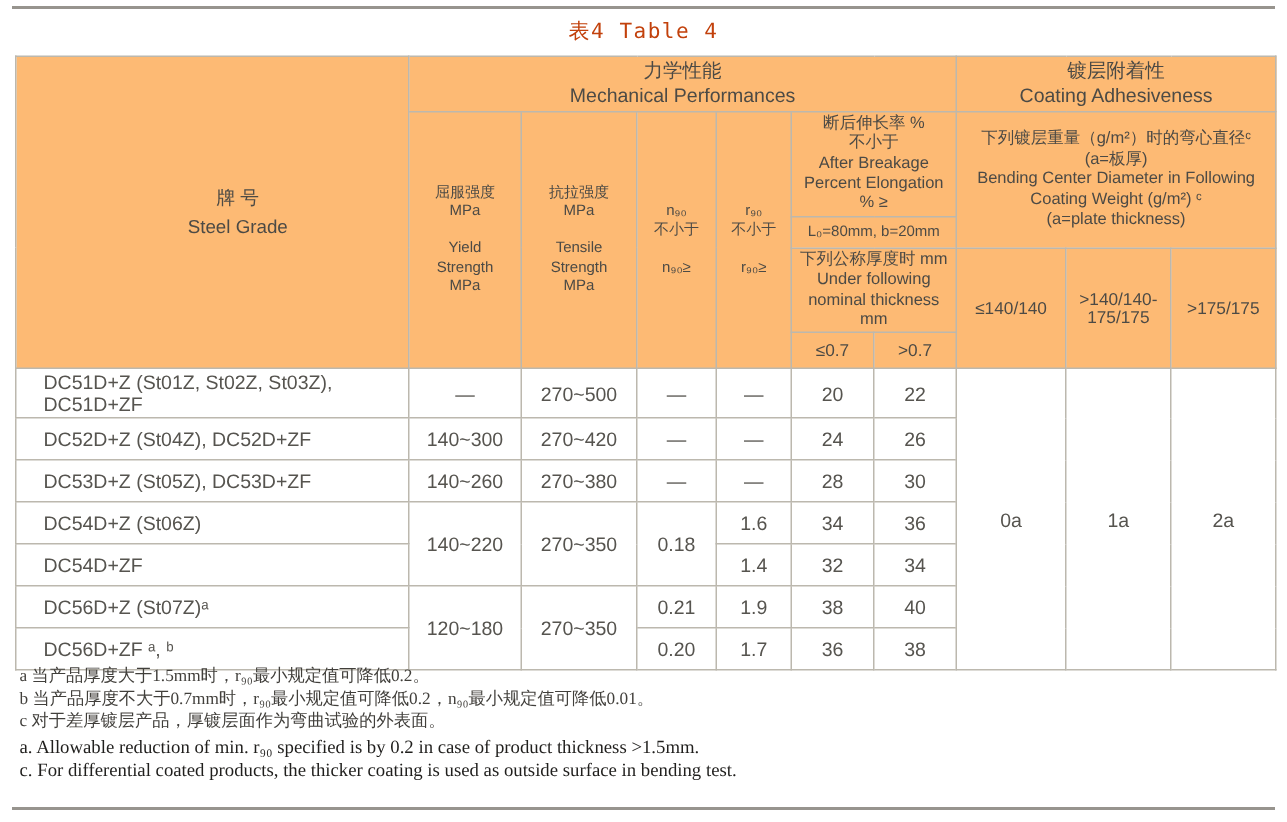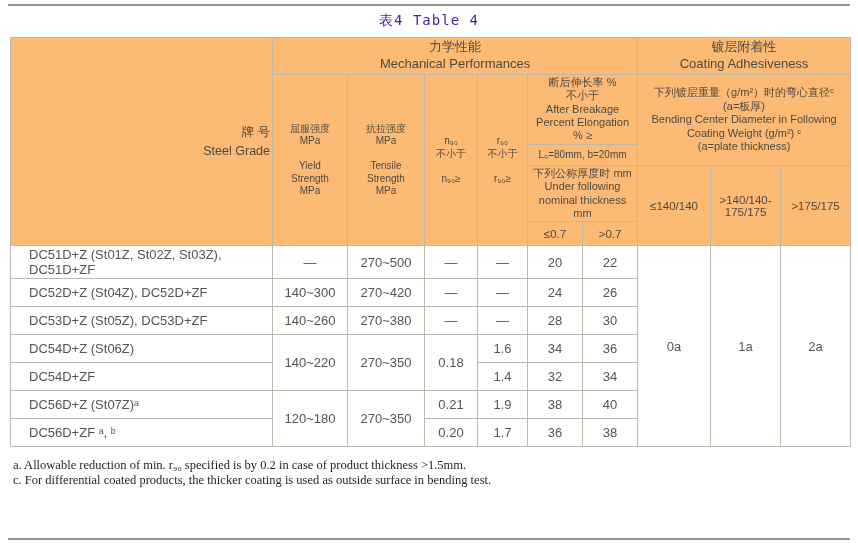--- a/index.html
+++ b/index.html
@@ -5,49 +5,49 @@
   html,body { margin:0; padding:0; background:#ffffff; }
   body { width:858px; height:548px; position:relative; overflow:hidden;
          font-family:"Liberation Sans","DejaVu Sans",sans-serif; }
 
   .rule { position:absolute; left:8px; width:842px; height:2px; background:#97948e; }
   .rule-top { top:4px; }
   .rule-bottom { top:538px; }
 
   .page-title { position:absolute; top:12px; left:0; width:100%; text-align:center;
                 font-family:"DejaVu Sans Mono",monospace; font-size:14px;
-                color:#4c1d95; letter-spacing:1px; }
+                color:#c2410c; letter-spacing:1px; }
 
   table.spec { position:absolute; top:37px; left:10px; width:840px;
                border-collapse:collapse; table-layout:fixed; }
   th, td { border:1px solid #bcb8ae; padding:1px 2px; font-weight:normal;
            text-align:center; vertical-align:middle; }
   thead th { background:#fdba74; color:#4c4a45; }
   tbody td { background:#ffffff; color:#56544f; font-size:13px; }
 
   .ws { white-space:pre-line; }
   .group-h { font-size:13px; line-height:1.3; }
   .sub-h   { font-size:10px; line-height:1.25; }
   .tiny-h  { font-size:11px; line-height:1.22; }
   .lim-h   { font-size:11.5px; }
-  th.steel-grade-h { text-align:right; padding-left:36px; font-size:12.5px; line-height:1.5;margin-top:40px; }
+  th.steel-grade-h { text-align:center; padding-left:36px; font-size:12.5px; line-height:1.5;margin-top:40px; }
   td.grade-cell { text-align:left; padding-left:18px; }
 
   tr.hr1 { height:32px; }
   tr.hr2 { height:64px; }
   tr.hr3 { height:21px; }
   tr.hr4 { height:51px; }
   tr.hr5 { height:24px; }
   tbody tr { height:28px; }
 
   .footnotes { position:absolute; top:444px; left:13px; width:832px; }
   .fzh { font-family:"Liberation Serif","DejaVu Serif",serif; font-size:11.5px;
          line-height:15px; color:#413f3b; }
   .fen { font-family:"Liberation Serif","DejaVu Serif",serif; font-size:12.5px;
-         line-height:15px; color:#201f1d; margin-top:14px; }
+         line-height:15px; color:#201f1d; margin-top:2px; }
 </style>
 </head>
 <body>
 
 <div class="rule rule-top"></div>
 
 <div class="page-title">表4  Table 4</div>
 
 <table class="spec">
   <colgroup>
@@ -180,19 +180,24 @@
       <td class="grade-cell">DC56D+ZF ᵃ, ᵇ</td>
       <td>0.20</td>
       <td>1.7</td>
       <td>36</td>
       <td>38</td>
     </tr>
   </tbody>
 </table>
 
 <div class="footnotes">
+  <div class="fzh">
+    <div>a 当产品厚度大于1.5mm时，r₉₀最小规定值可降低0.2。</div>
+    <div>b 当产品厚度不大于0.7mm时，r₉₀最小规定值可降低0.2，n₉₀最小规定值可降低0.01。</div>
+    <div>c 对于差厚镀层产品，厚镀层面作为弯曲试验的外表面。</div>
+  </div>
   <div class="fen">
     <div>a. Allowable reduction of min. r₉₀ specified is by 0.2 in case of product thickness &gt;1.5mm.</div>
     <div>c. For differential coated products, the thicker coating is used as outside surface in bending test.</div>
   </div>
 </div>
 
 <div class="rule rule-bottom"></div>
 
 </body></html>

